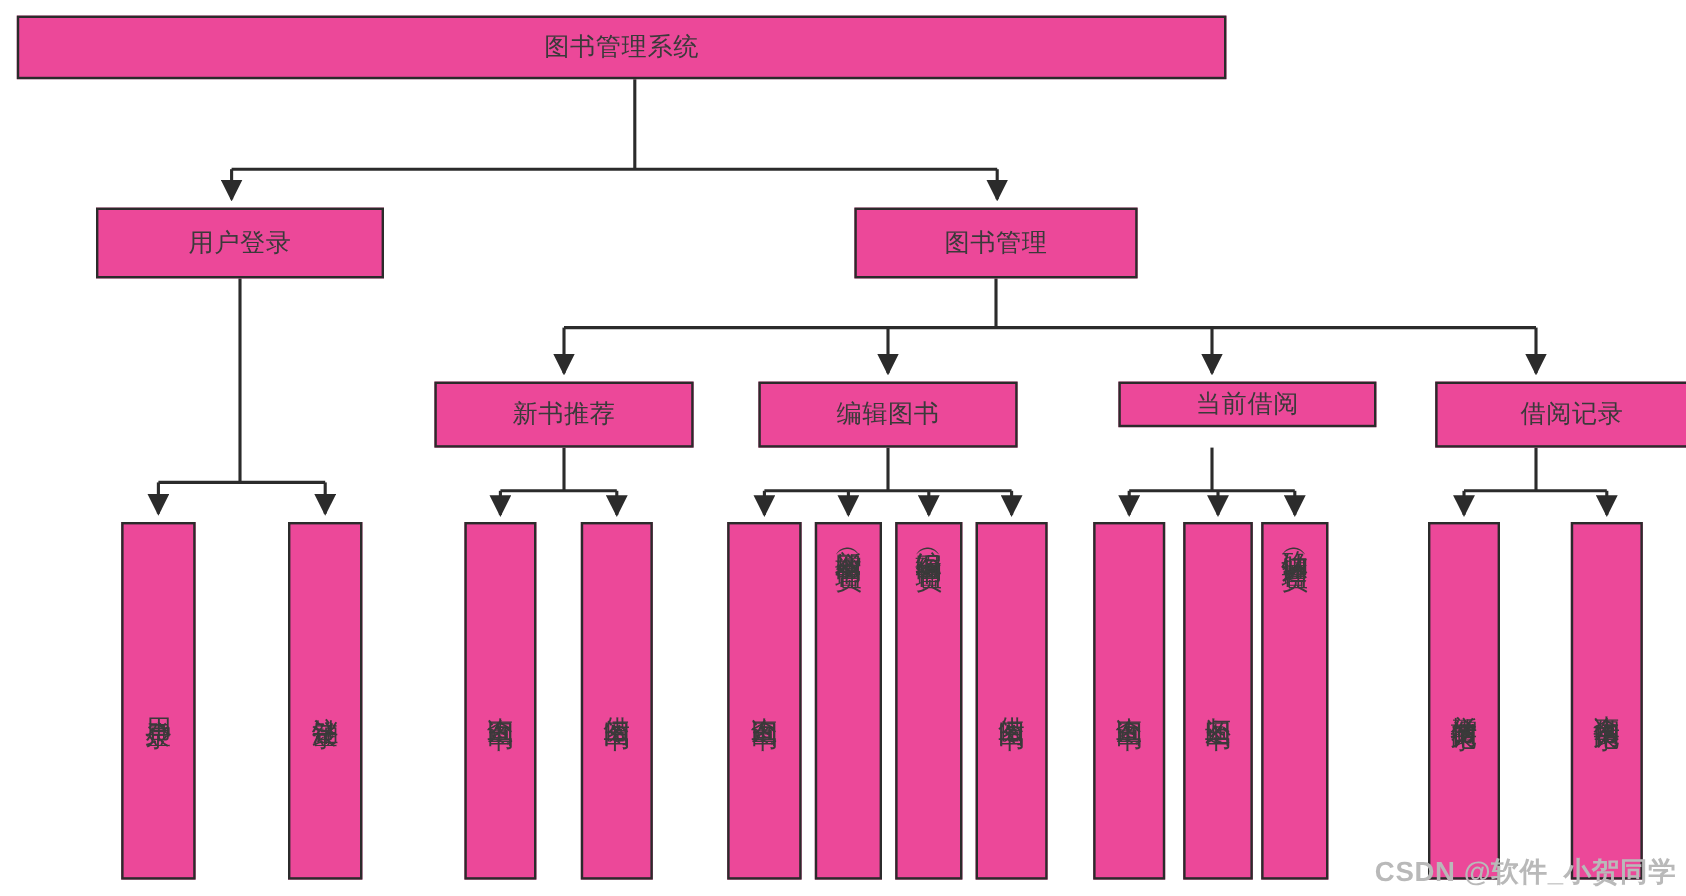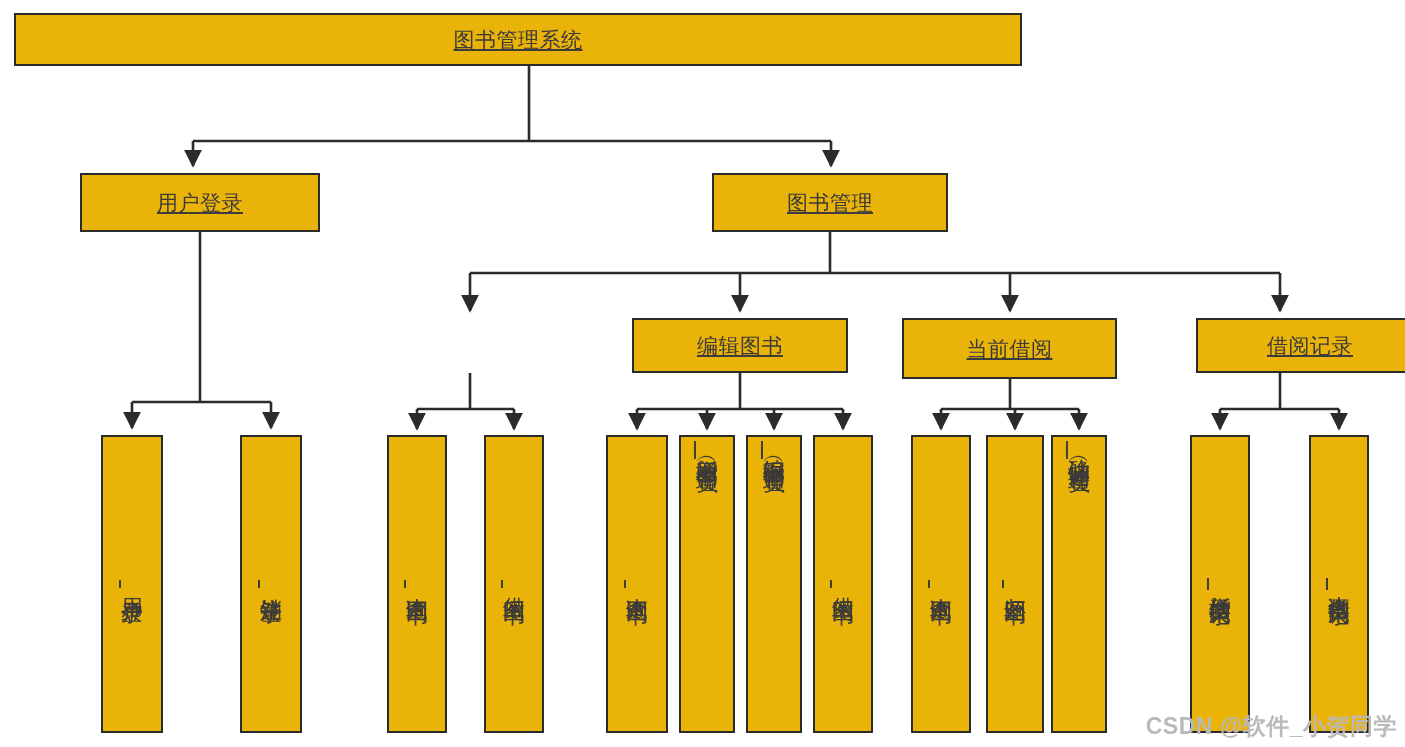--- a/index.html
+++ b/index.html
@@ -22,26 +22,25 @@
     left: 0;
     top: 0;
     width: 1405px;
     height: 747px;
     pointer-events: none;
   }
   .node {
     position: absolute;
     box-sizing: border-box;
     border: 2.5px solid #2b2b2b;
-    background: #eab308;
+    background: #ec4899;
     display: flex;
     align-items: center;
     justify-content: center;
     color: #3d3d3d;
-    text-decoration: underline;
   }
   .node .label {
     font-size: 21px;
     line-height: 1.1;
     letter-spacing: 0.5px;
     white-space: nowrap;
     color: #3a3a3a;
   }
   .node.leaf {
     align-items: flex-start;
@@ -140,24 +139,27 @@
     <span class="label">图书管理系统</span>
   </div>
 
   <div class="node" id="node-l2-0" style="left: 80px; top: 173px; width: 240px; height: 59px;">
     <span class="label">用户登录</span>
   </div>
   <div class="node" id="node-l2-1" style="left: 712px; top: 173px; width: 236px; height: 59px; text-align: center;">
     <span class="label">图书管理</span>
   </div>
 
+  <div class="node" id="node-l3-0" style="left: 362px; top: 318px; width: 216px; height: 55px;">
+    <span class="label">新书推荐</span>
+  </div>
   <div class="node" id="node-l3-1" style="left: 632px; top: 318px; width: 216px; height: 55px;">
     <span class="label">编辑图书</span>
   </div>
-  <div class="node" id="node-l3-2" style="left: 902px; top: 318px; width: 215px; height: 61px;">
+  <div class="node" id="node-l3-2" style="left: 932px; top: 318px; width: 215px; height: 38px;">
     <span class="label">当前借阅</span>
   </div>
   <div class="node" id="node-l3-3" style="left: 1196px; top: 318px; width: 228px; height: 55px;">
     <span class="label">借阅记录</span>
   </div>
 
   <div class="node leaf" id="node-leaf-0" style="left: 101px; top: 435px; width: 62px; height: 298px;">
     <div class="leafwrap">
       <span class="label">用户登录</span>
     </div>

